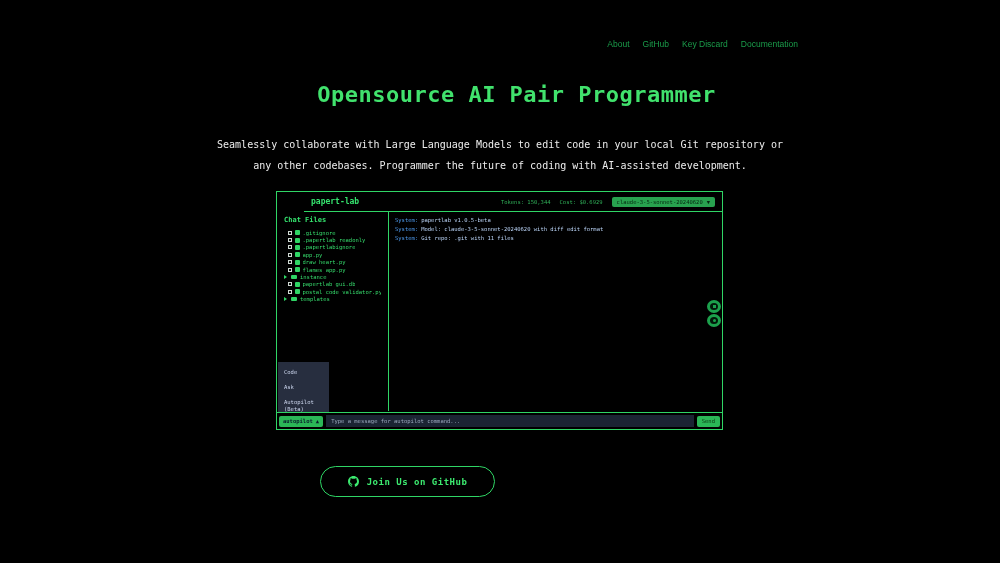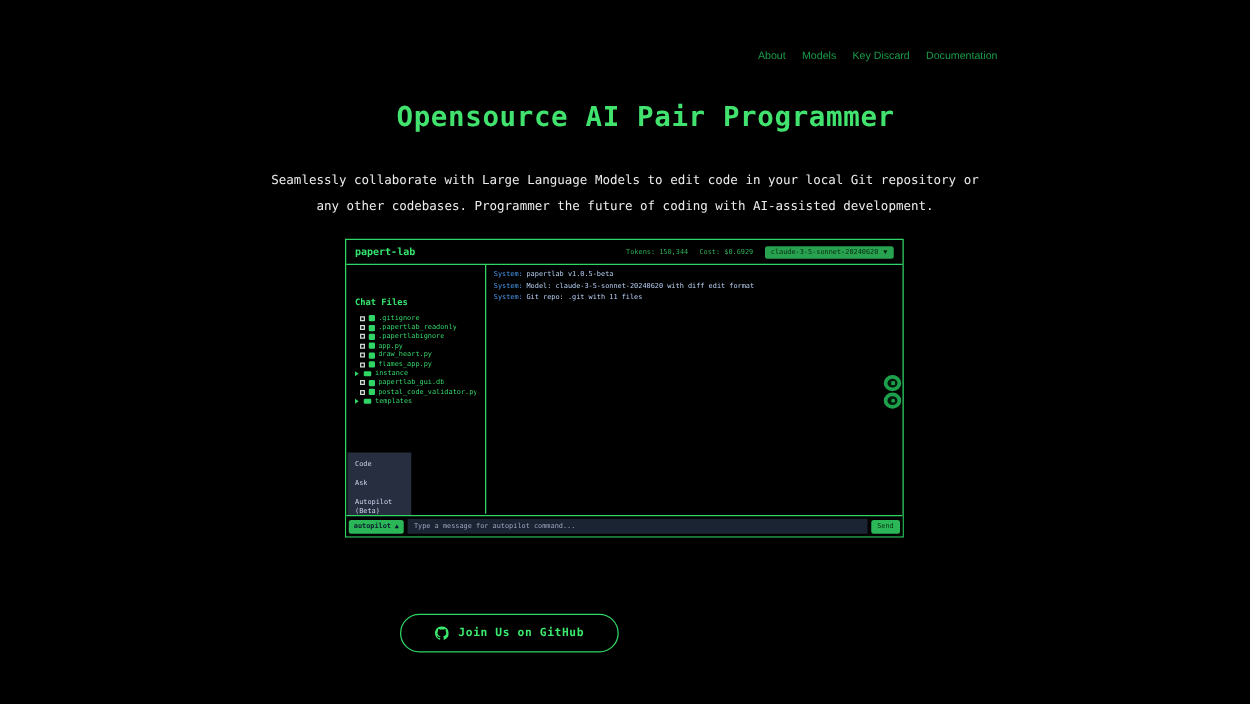--- a/index.html
+++ b/index.html
@@ -29,31 +29,32 @@
   }
 
   
   .app {
     position:absolute; left:276px; top:191px; width:447px; height:239px;
     border:1.5px solid #2fd565; background:#000;
   }
   .titlebar {
     height:20px; display:flex; align-items:center; padding:0 7px;
     border-bottom:1px solid #2fd565;
+    margin-left:27px;
   }
   .app-title { font-size:8px; font-weight:bold; color:#35e46e; }
   .stats { margin-left:auto; display:flex; gap:9px; font-size:5.5px; color:#2fae57; }
   .model-select {
     margin-left:9px; font-size:5.5px; background:#28a24f; color:#062812;
     padding:2px 5px; border-radius:2px; display:flex; align-items:center; gap:4px;
     cursor:pointer;
   }
   .app-main { display:flex; height:199px; }
   .sidebar { width:112px; border-right:1px solid #2fd565; padding:4px 7px; }
-  .sidebar-header { font-size:7px; font-weight:bold; color:#35e46e; margin-bottom:5px;margin-top:22px; }
+  .sidebar-header { font-size:7px; font-weight:bold; color:#35e46e; margin-bottom:5px; }
   .file-row { display:flex; align-items:center; gap:3px; height:7.4px; font-size:5.5px; color:#35d96b; cursor:pointer; padding-left:4px; }
   .file-row .chk { width:4px; height:4px; border:1px solid #cfd8d2; background:#0d120e; flex:0 0 auto; }
   .file-row .ficon { width:4.5px; height:5px; background:#2fd565; border-radius:1px; flex:0 0 auto; }
   .file-row.folder { padding-left:0; }
   .file-row .caret { width:0; height:0; border-left:3px solid #2fd565; border-top:2px solid transparent; border-bottom:2px solid transparent; flex:0 0 auto; margin-right:1px; }
   .file-row .dicon { width:6px; height:4.5px; background:#2fd565; border-radius:1px; flex:0 0 auto; }
   .file-name { white-space:nowrap; overflow:hidden; }
 
   .chat { flex:1; padding:4px 6px; font-size:5.5px; line-height:9px; }
   .msg .lbl { color:#4f9cf0; margin-right:3px; }
@@ -93,38 +94,38 @@
     position:absolute; width:14px; height:13px; right:1px;
     border:3.5px solid #1ca04c; border-radius:50%; background:#02180a;
     display:flex; align-items:center; justify-content:center;
   }
   .float-dot .core { width:3px; height:3px; background:#1ca04c; }
   .fd1 { top:108px; } .fd2 { top:122px; }
   .fd2 .core { border-radius:50%; }
 
   
   .cta {
-    position:absolute; top:491px; height:31px;
+    position:absolute; top:466px; height:31px;
     border:1px solid #2fd565; border-radius:16px; background:transparent;
     color:#3ce96f; font-family:"DejaVu Sans Mono", monospace; font-size:9px; font-weight:bold;
     letter-spacing:0.5px; display:flex; align-items:center; justify-content:center; gap:8px;
     cursor:pointer;
   }
   .cta.github { left:320px; width:175px; }
   .cta.discord { left:507px; width:176px; }
   .cta svg { display:block; }
 </style>
 </head>
 <body>
 
 <div class="page">
 
   <nav class="nav">
     <a>About</a>
-    <a>Models</a>
+    <a>GitHub</a>
     <a>Key Discard</a>
     <a>Documentation</a>
   </nav>
 
   <h1 class="hero-title">Opensource AI Pair Programmer</h1>
   <div class="hero-sub">
     <div>Seamlessly collaborate with Large Language Models to edit code in your local Git repository or</div>
     <div>any other codebases. Programmer the future of coding with AI-assisted development.</div>
   </div>
 

